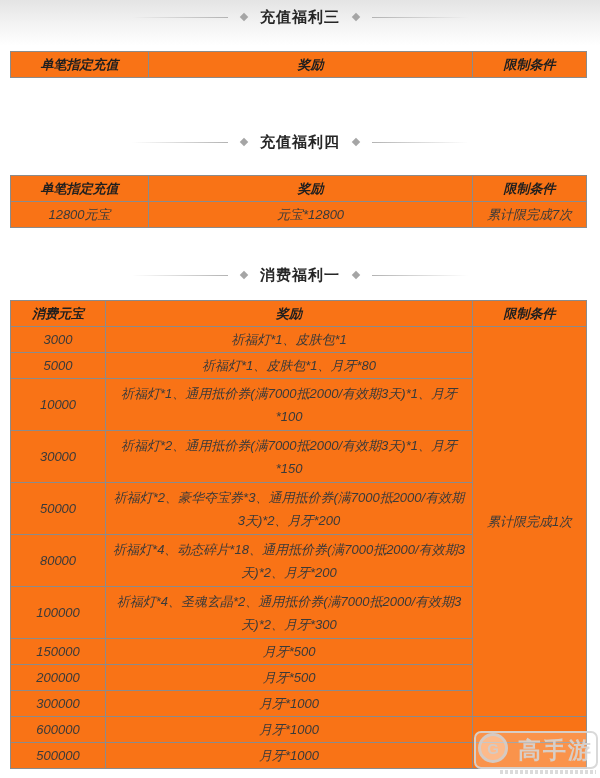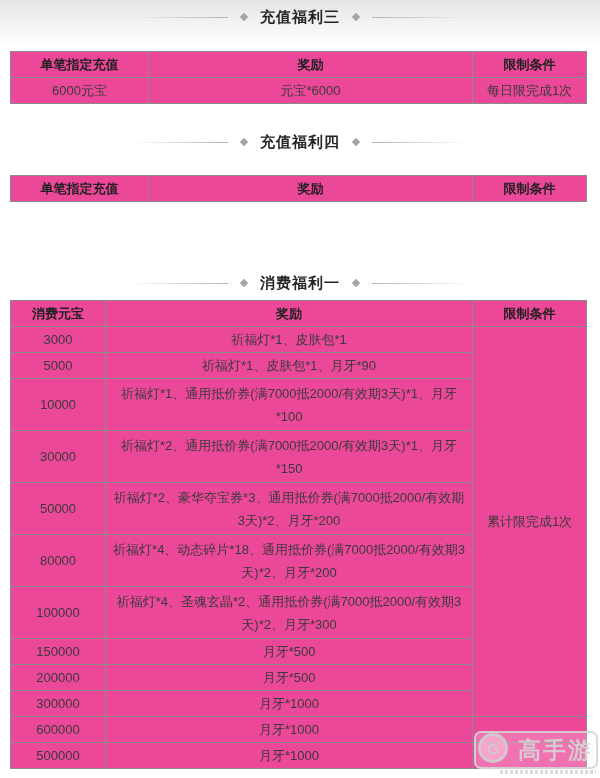--- a/index.html
+++ b/index.html
@@ -15,25 +15,25 @@
   
   .section-title{
     position:absolute;left:0;width:600px;height:22px;
     display:flex;align-items:center;justify-content:center;
   }
   .deco-line{width:96px;height:1px;}
   .deco-line.left{background:linear-gradient(90deg,rgba(185,185,185,0),#b3b3b3);}
   .deco-line.right{background:linear-gradient(270deg,rgba(185,185,185,0),#b3b3b3);}
   .diamond{width:6px;height:6px;background:#a5a5a5;transform:rotate(45deg);margin:0 13px;flex:0 0 auto;}
   .title-text{font-size:15px;font-weight:bold;color:#262626;letter-spacing:1px;white-space:nowrap;}
-  #title1{top:6px;} #title2{top:131px;} #title3{top:272px;text-align:center;}
+  #title1{top:6px;} #title2{top:131px;} #title3{top:264px;text-align:center;}
   
   table{
     border-collapse:collapse;table-layout:fixed;width:576px;
-    position:absolute;left:10px;background:#ec4899;
+    position:absolute;left:10px;background:#f97316;font-style:italic;
   }
   #table1{top:51px;} #table2{top:175px;} #table3{top:300px;}
   th,td{
     border:1px solid #8b8b8b;text-align:center;vertical-align:middle;
     font-size:13px;color:#3a3a3a;padding:1px 6px;line-height:23px;
     overflow:hidden;
   }
   th{font-weight:bold;color:#1f1f1f;}
   tr.h1{height:26px;} tr.h2{height:52px;}
   td.limit-cell{color:#3a3a3a;}
@@ -79,25 +79,20 @@
       <col style="width:138px">
       <col style="width:324px">
       <col style="width:114px">
     </colgroup>
   <tbody>
       <tr class="h1">
     <th>单笔指定充值</th>
     <th>奖励</th>
     <th>限制条件</th>
   </tr>
-  <tr class="h1">
-    <td>6000元宝</td>
-    <td>元宝*6000</td>
-    <td>每日限完成1次</td>
-  </tr>
 </tbody>
   </table>
 
 <div class="section-title" id="title2">
   <span class="deco-line left"></span>
   <span class="diamond"></span>
   <span class="title-text">充值福利四</span>
   <span class="diamond"></span>
   <span class="deco-line right"></span>
 </div>
@@ -107,20 +102,25 @@
       <col style="width:138px">
       <col style="width:324px">
       <col style="width:114px">
     </colgroup>
   <tbody>
       <tr class="h1">
     <th>单笔指定充值</th>
     <th>奖励</th>
     <th>限制条件</th>
   </tr>
+  <tr class="h1">
+    <td>12800元宝</td>
+    <td>元宝*12800</td>
+    <td>累计限完成7次</td>
+  </tr>
 </tbody>
   </table>
 
 <div class="section-title" id="title3">
   <span class="deco-line left"></span>
   <span class="diamond"></span>
   <span class="title-text">消费福利一</span>
   <span class="diamond"></span>
   <span class="deco-line right"></span>
 </div>
@@ -137,21 +137,21 @@
     <th>奖励</th>
     <th>限制条件</th>
   </tr>
   <tr class="h1">
     <td>3000</td>
     <td>祈福灯*1、皮肤包*1</td>
     <td class="limit-cell" rowspan="10">累计限完成1次</td>
   </tr>
   <tr class="h1">
     <td>5000</td>
-    <td>祈福灯*1、皮肤包*1、月牙*90</td>
+    <td>祈福灯*1、皮肤包*1、月牙*80</td>
   </tr>
   <tr class="h2">
     <td>10000</td>
     <td>祈福灯*1、通用抵价券(满7000抵2000/有效期3天)*1、月牙*100</td>
   </tr>
   <tr class="h2">
     <td>30000</td>
     <td>祈福灯*2、通用抵价券(满7000抵2000/有效期3天)*1、月牙*150</td>
   </tr>
   <tr class="h2">

